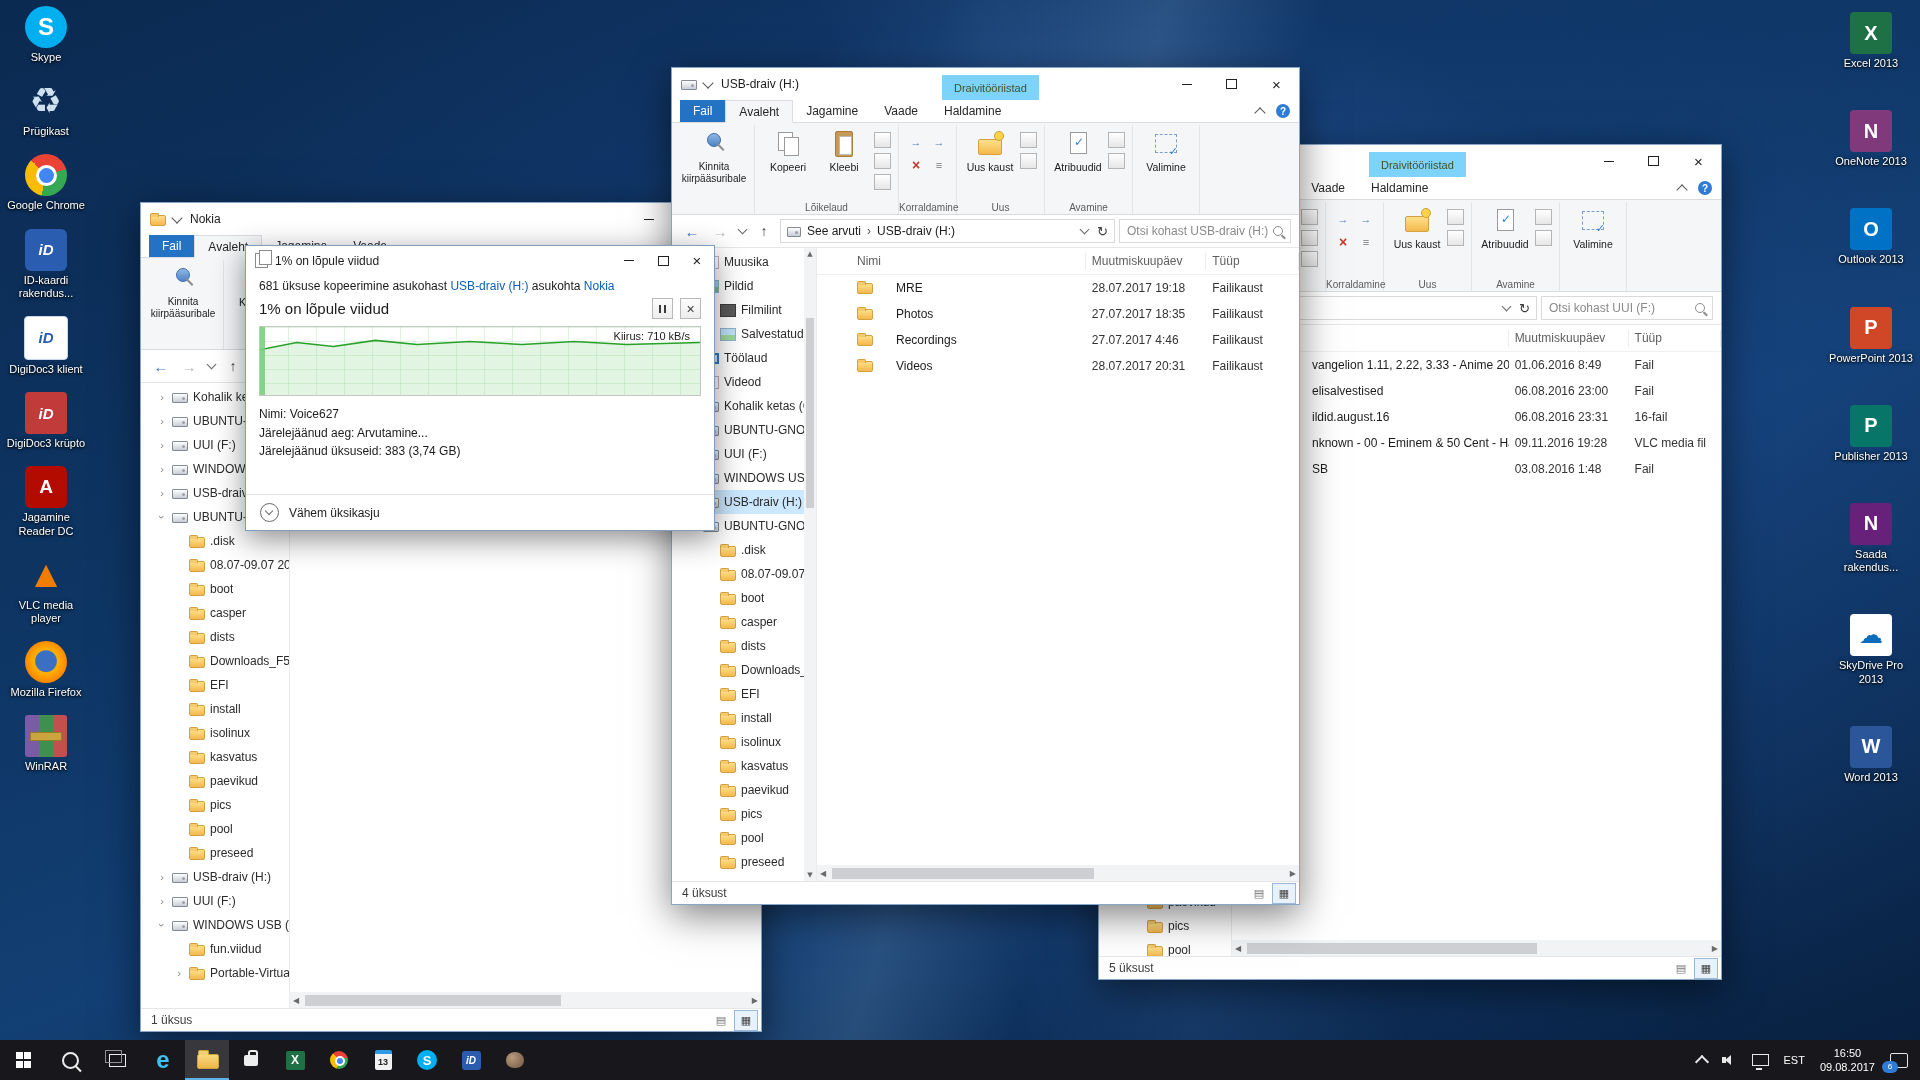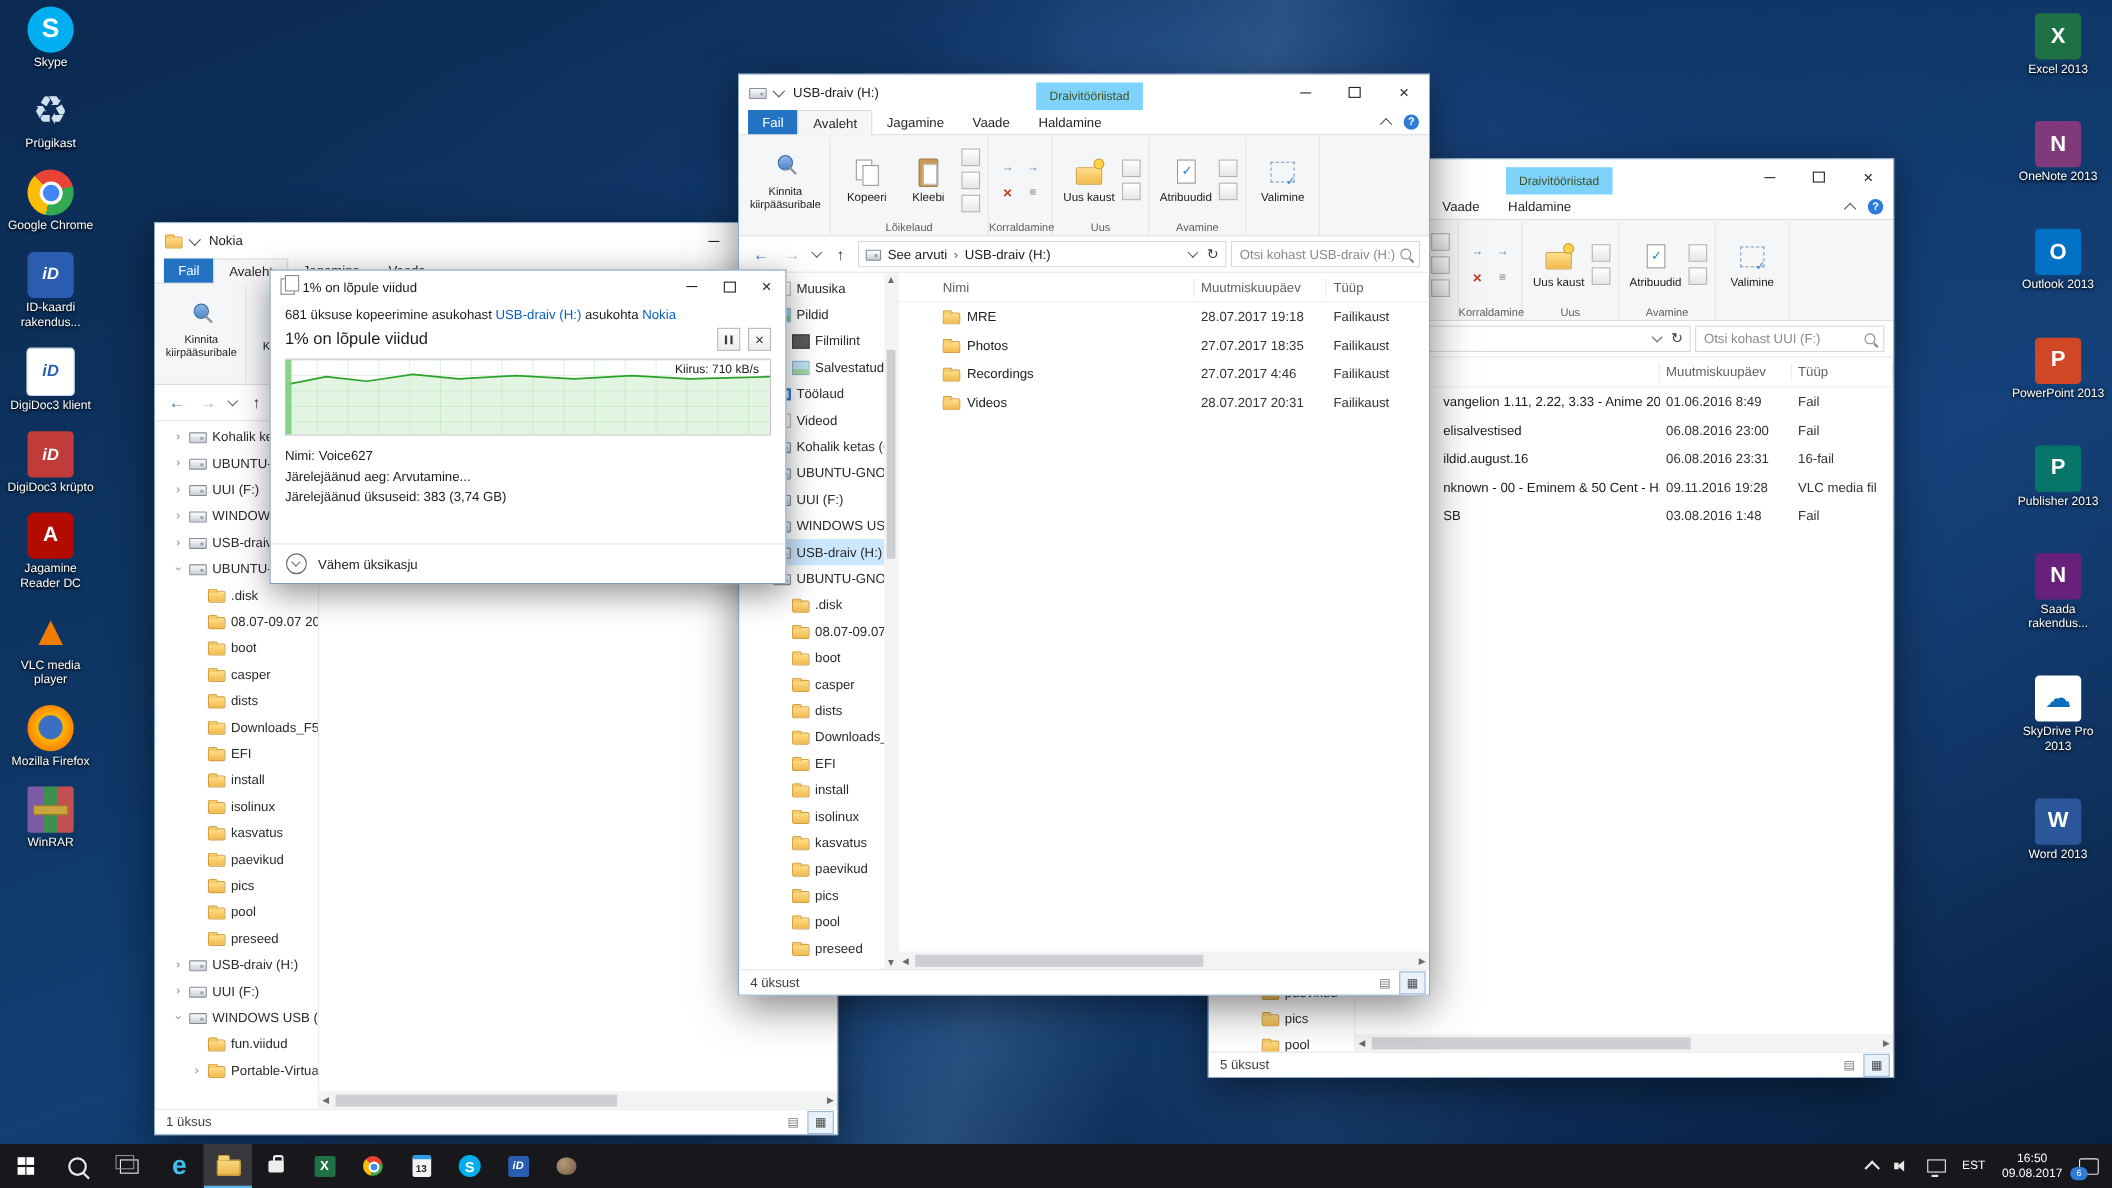--- a/index.html
+++ b/index.html
@@ -70,21 +70,21 @@
   .tab.file{background:#2472c4;color:#fff;}
   .tab.sel{background:#f5f6f7;border:1px solid #dcdcde;border-bottom:1px solid #f5f6f7;
     margin-bottom:-1px;position:relative;z-index:1;}
   .tr-right{margin-left:auto;display:flex;align-items:center;gap:12px;padding-right:9px;}
   .chevup{width:7px;height:7px;border-left:1.5px solid #555;border-top:1.5px solid #555;transform:rotate(45deg);margin-top:3px;}
   .help{width:14px;height:14px;border-radius:50%;background:#2e7cd6;color:#fff;display:flex;
     align-items:center;justify-content:center;font-size:10px;font-weight:bold;}
 
   .ribbon{height:92px;flex:none;display:flex;background:#f5f6f7;border-bottom:1px solid #dadbdd;
     padding:2px 0 0 2px;box-sizing:border-box;overflow:hidden;}
-  .rgroup{position:relative;display:flex;align-items:center;padding:2px 5px 14px 5px;
+  .rgroup{position:relative;display:flex;align-items:flex-start;padding:2px 5px 14px 5px;
     border-right:1px solid #e3e4e6;height:100%;box-sizing:border-box;}
   .glabel{position:absolute;bottom:1px;left:0;right:0;text-align:center;font-size:10px;color:#5d5d5d;}
   .rbig{display:flex;flex-direction:column;align-items:center;width:56px;font-size:10.5px;
     color:#1b1b1b;text-align:center;line-height:1.15;gap:2px;padding-top:2px;}
   .rbig.w64{width:70px;font-size:10px;}
   .rlbl{white-space:normal;}
   .smcol{display:flex;flex-direction:column;gap:5px;padding:5px 2px;}
   .sm{width:15px;height:14px;border:1px solid #b5b5b5;background:linear-gradient(#fff,#e6e6e6);}
   .ic{position:relative;width:30px;height:30px;flex:none;}
   .ic-pin::before{content:"";position:absolute;left:8px;top:4px;width:12px;height:12px;border-radius:50%;
@@ -162,21 +162,21 @@
   .vthumb{position:absolute;top:70px;left:2px;width:8px;height:190px;background:#cdcfd2;}
 
   .main{flex:1;position:relative;overflow:hidden;border-left:1px solid #ececee;background:#fff;}
   .cheader{display:flex;height:26px;align-items:center;color:#5f5f5f;font-size:12px;border-bottom:1px solid #f0f0f0;}
   .cheader .c{height:17px;display:flex;align-items:center;border-right:1px solid #ededed;box-sizing:border-box;}
   .c-name{width:288px;padding-left:40px;}
   .c-date{width:130px;padding-left:6px;}
   .c-type{width:100px;padding-left:6px;}
   #win-right .c-name{width:294px;padding-left:80px;}
   .frow{display:flex;height:26px;align-items:center;font-size:12px;color:#1b1b1b;}
-  .fcell{width:288px;display:flex;align-items:center;gap:6px;padding-left:40px;box-sizing:border-box;overflow:hidden;white-space:nowrap;}
+  .fcell{width:288px;display:flex;gap:23px;padding-left:40px;box-sizing:border-box;overflow:hidden;white-space:nowrap;}
   #win-right .fcell{width:294px;padding-left:80px;}
   .fdate{width:130px;padding-left:6px;box-sizing:border-box;color:#333;white-space:nowrap;}
   .ftype{width:100px;padding-left:6px;box-sizing:border-box;color:#333;white-space:nowrap;overflow:hidden;}
 
   .hscroll{position:absolute;left:0;right:0;bottom:0;height:16px;background:#f2f3f5;
     display:flex;align-items:center;gap:2px;padding:0 3px;}
   .harrow{font-size:8px;color:#6a6a6a;font-family:"DejaVu Sans",sans-serif;flex:none;}
   .hthumb{height:11px;background:#cdcfd2;width:55%;margin-left:4px;}
   #win-right .hthumb{width:60%;}
 

